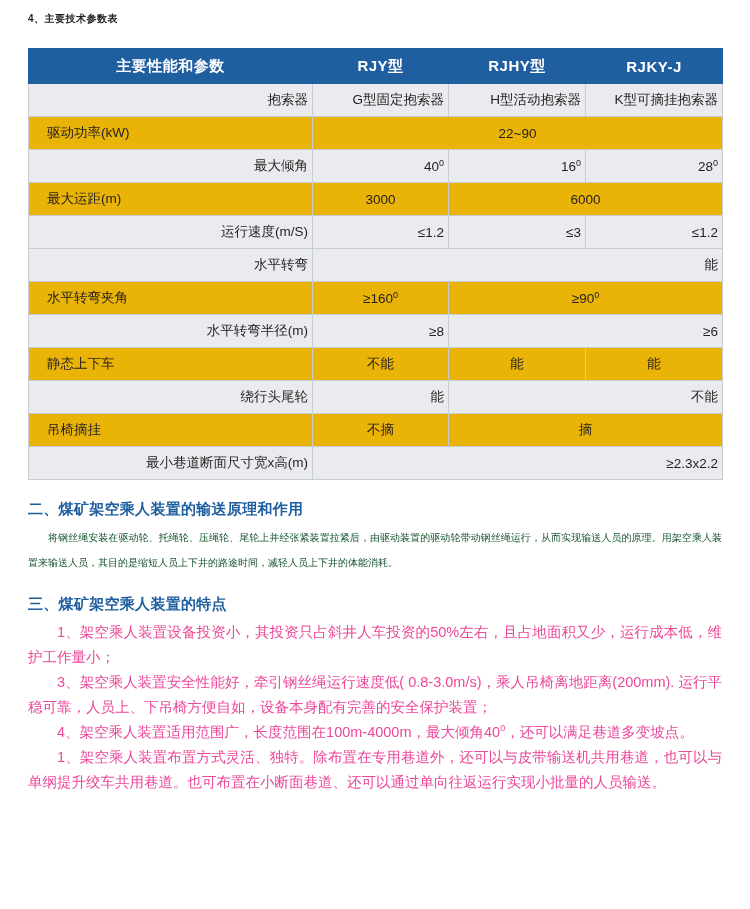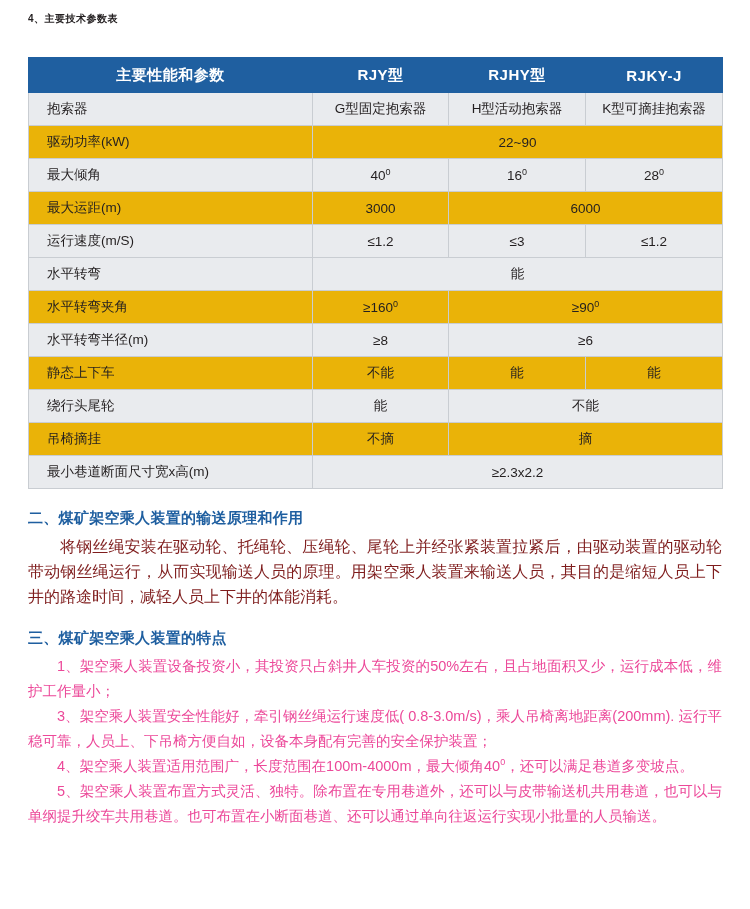--- a/index.html
+++ b/index.html
@@ -24,21 +24,21 @@
   .section-title {
     font-size: 10px;
     font-weight: bold;
     color: #231f20;
     margin: 12px 0 0 0;
     letter-spacing: 0.5px;
   }
   table.spec {
     width: 694px;
     border-collapse: collapse;
-    margin-top: 31px;
+    margin-top: 22px;
     table-layout: fixed;
   }
   table.spec th, table.spec td {
     border: 1px solid #c9cdd2;
     font-size: 13.5px;
     height: 32px;
     text-align: center;
     vertical-align: middle;
     color: #231f20;
     padding: 0 4px;
@@ -55,42 +55,43 @@
   table.spec thead th.first {
     text-align: center;
   }
   table.spec td.rowlabel {
     text-align: left;
     padding-left: 18px;
     font-size: 13.5px;
   }
   table.spec tbody tr.odd td {
     background: #e9ebee;
+    text-align: right;
   }
   table.spec tbody tr.even td {
     background: #eab308;
   }
   sup.deg {
     font-size: 9px;
     vertical-align: super;
     line-height: 0;
   }
   .heading-blue {
     color: #1f5fa0;
     font-size: 15px;
     font-weight: bold;
     margin-top: 20px;
     margin-bottom: 6px;
     letter-spacing: 0.3px;
   }
   p.body {
-    font-size: 16px;
+    font-size: 10px;
     line-height: 25px;
     margin: 0;
-    color: #7f1d1d;
+    color: #14532d;
     text-align: justify;
     text-justify: inter-ideograph;
   }
   p.indent {
     text-indent: 2em;
   }
   .list p {
     margin: 0;
     font-size: 14.5px;
     line-height: 25px;
@@ -192,16 +193,16 @@
   </table>
 
   <div class="heading-blue">二、煤矿架空乘人装置的输送原理和作用</div>
   <p class="body indent">将钢丝绳安装在驱动轮、托绳轮、压绳轮、尾轮上并经张紧装置拉紧后，由驱动装置的驱动轮带动钢丝绳运行，从而实现输送人员的原理。用架空乘人装置来输送人员，其目的是缩短人员上下井的路途时间，减轻人员上下井的体能消耗。</p>
 
   <div class="heading-blue">三、煤矿架空乘人装置的特点</div>
   <div class="list" id="feature-list">
       <p>1、架空乘人装置设备投资小，其投资只占斜井人车投资的50%左右，且占地面积又少，运行成本低，维护工作量小；</p>
       <p>3、架空乘人装置安全性能好，牵引钢丝绳运行速度低( 0.8-3.0m/s)，乘人吊椅离地距离(200mm). 运行平稳可靠，人员上、下吊椅方便自如，设备本身配有完善的安全保护装置；</p>
       <p>4、架空乘人装置适用范围广，长度范围在100m-4000m，最大倾角40<sup class="deg">0</sup>，还可以满足巷道多变坡点。</p>
-      <p>5、架空乘人装置布置方式灵活、独特。除布置在专用巷道外，还可以与皮带输送机共用巷道，也可以与单纲提升绞车共用巷道。也可布置在小断面巷道、还可以通过单向往返运行实现小批量的人员输送。</p>
+      <p>1、架空乘人装置布置方式灵活、独特。除布置在专用巷道外，还可以与皮带输送机共用巷道，也可以与单纲提升绞车共用巷道。也可布置在小断面巷道、还可以通过单向往返运行实现小批量的人员输送。</p>
     </div>
 
 </div>
 
 </body></html>

